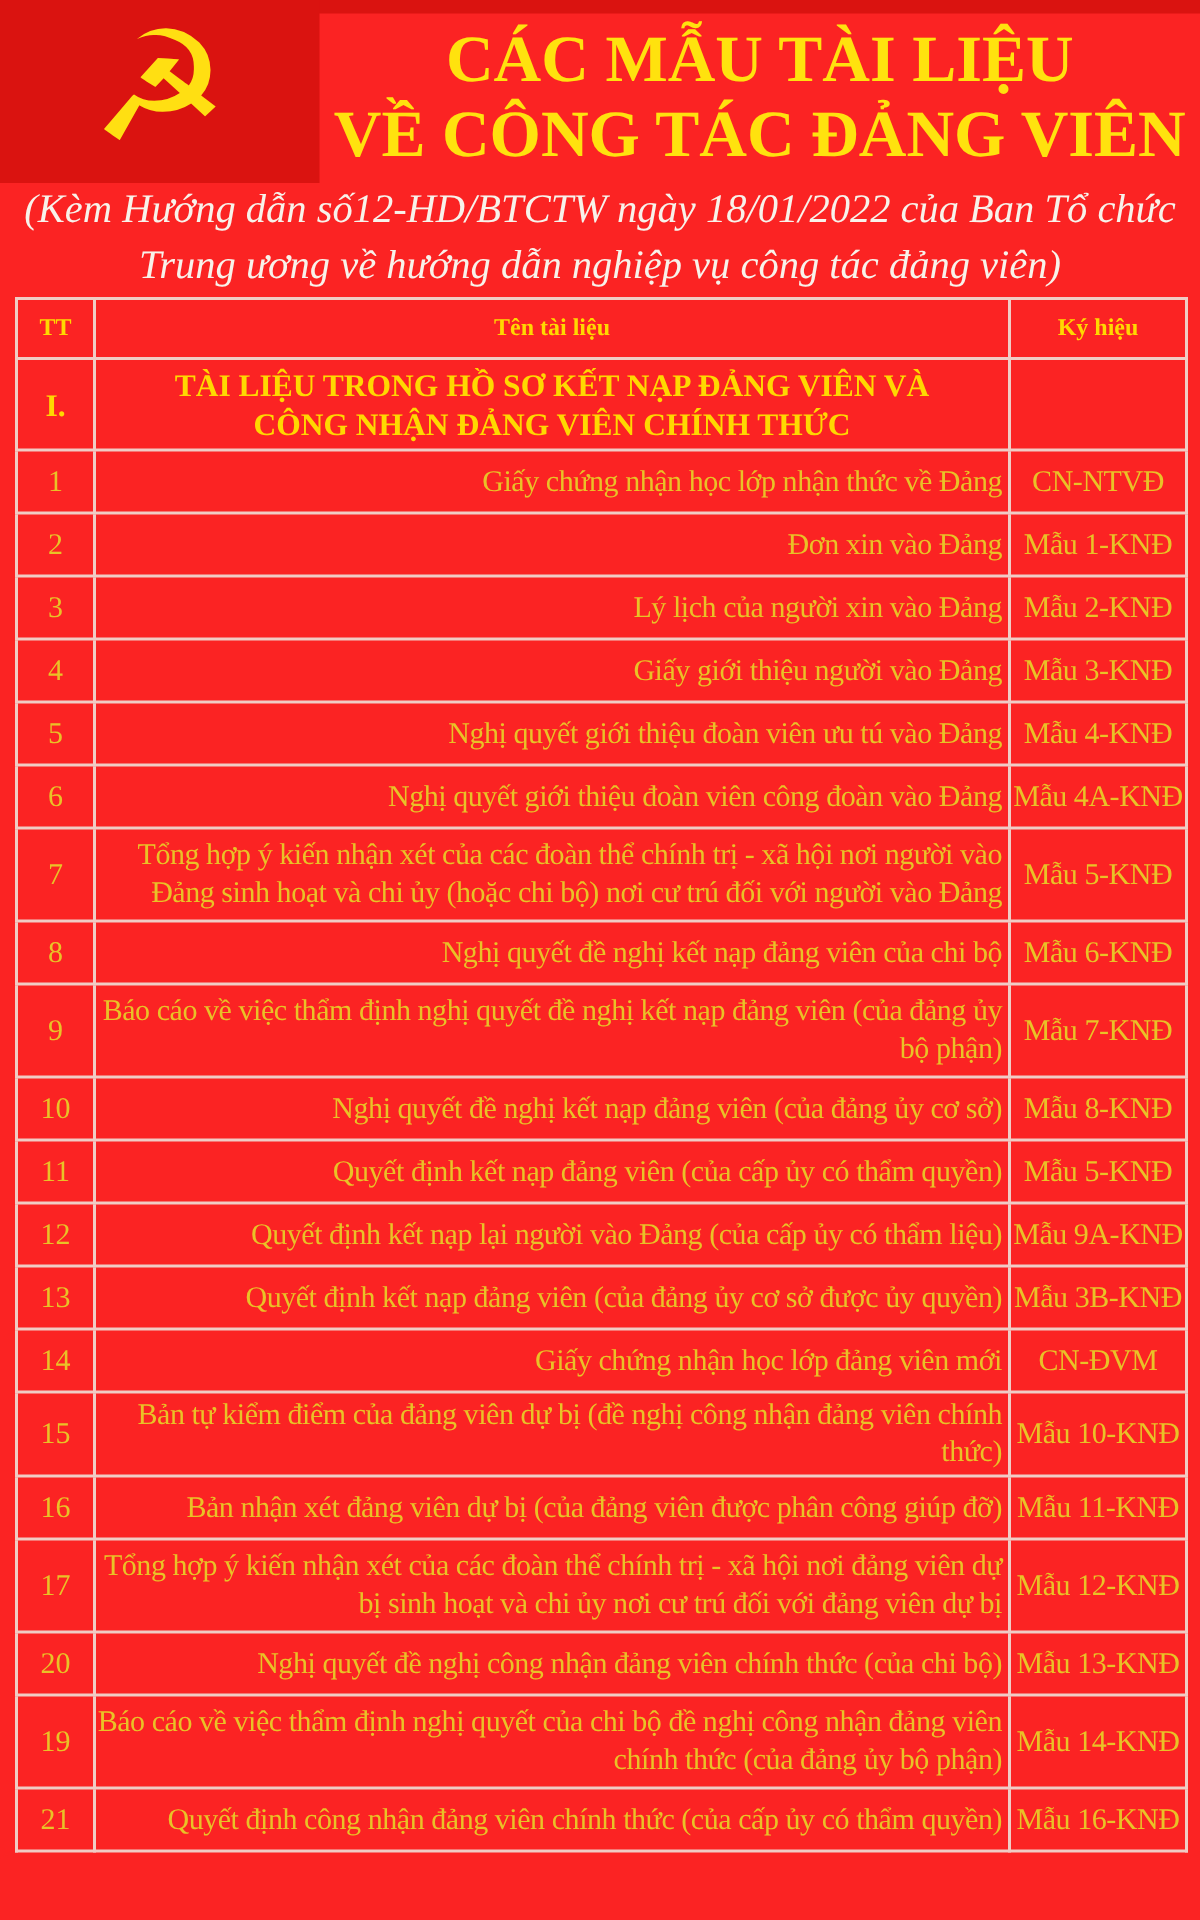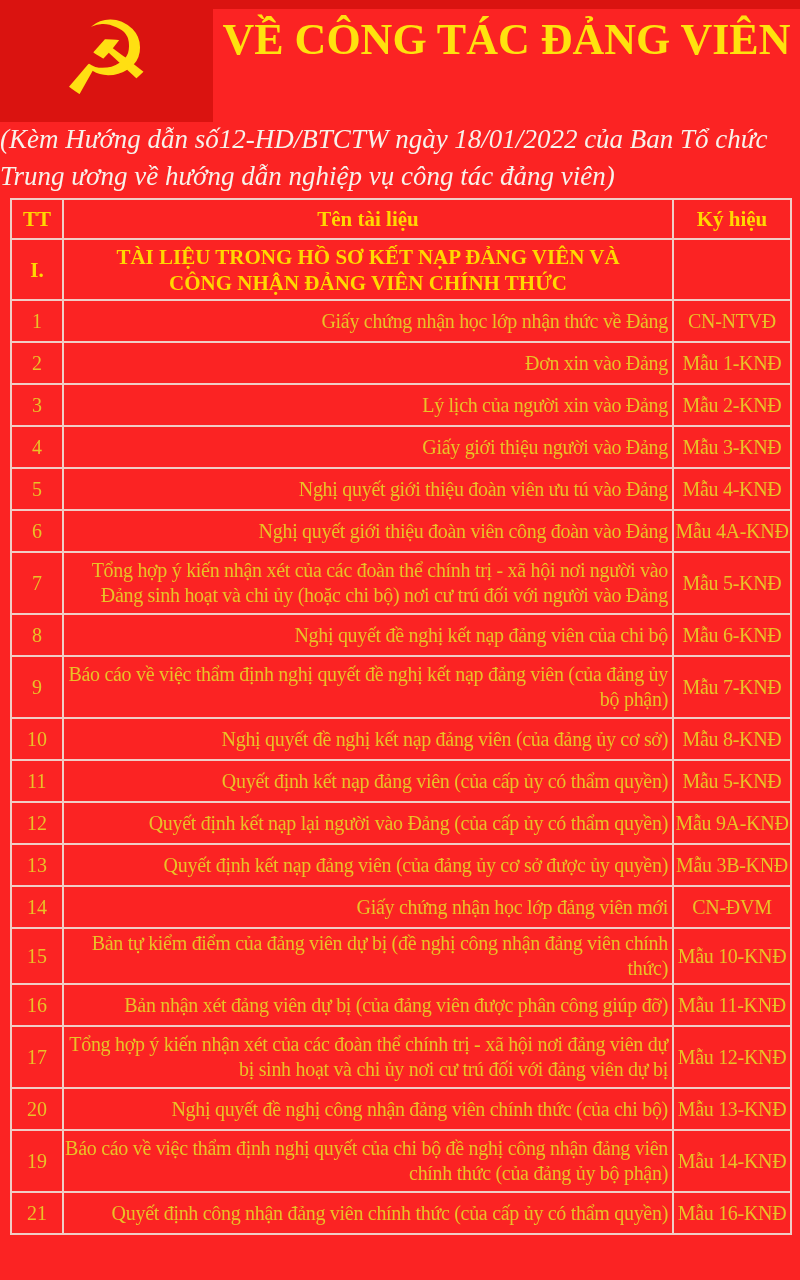--- a/index.html
+++ b/index.html
@@ -21,32 +21,32 @@
   .logo-glyph{
     font-family:"DejaVu Sans",sans-serif;font-size:102px;line-height:1;
     color:#ffdf12;transform:translateY(-2px);
   }
   .title-block{
     position:absolute;left:213px;right:0;top:15px;text-align:center;
     color:var(--title-yellow);font-weight:bold;font-size:44px;line-height:50px;
     white-space:nowrap;
   }
   .subtitle-block{
-    position:absolute;left:0;right:0;top:121px;text-align:left;
+    position:absolute;left:0;right:0;top:121px;text-align:center;
     font-style:italic;color:var(--subtitle-white);font-size:27px;line-height:37px;
     white-space:nowrap;
   }
   table.doc-table{
     position:absolute;top:198px;left:10px;width:780px;
     border-collapse:collapse;table-layout:fixed;
   }
   .col-tt{width:52px;} .col-name{width:610px;} .col-code{width:118px;}
   .doc-table th,.doc-table td{border:2px solid var(--border-pink);vertical-align:middle;}
   .doc-table thead tr.head-row th{
-    height:36px;color:var(--header-yellow);font-weight:bold;font-size:21px;text-align:center;
+    height:36px;color:var(--header-yellow);font-weight:bold;font-size:16px;text-align:center;
   }
   .doc-table tr.section-row th{
     height:57px;color:var(--header-yellow);font-weight:bold;font-size:21px;line-height:26px;
   }
   .sec-title{text-align:center;padding:0 28px;}
   .cell-no{height:38px;text-align:center;color:var(--text-gold);font-size:20px;}
   .cell-name{
     text-align:right;color:var(--text-gold);font-size:20px;line-height:25px;
     padding:2px 4px 2px 0;letter-spacing:-0.3px;
   }
@@ -57,20 +57,21 @@
 <body>
 
 <div class="page">
   <div class="top-strip"></div>
 
   <div class="logo-box">
     <span class="logo-glyph">☭</span>
   </div>
 
   <div class="title-block">
+    <div>CÁC MẪU TÀI LIỆU</div>
     <div>VỀ CÔNG TÁC ĐẢNG VIÊN</div>
   </div>
 
   <div class="subtitle-block">
     <div>(Kèm Hướng dẫn số12-HD/BTCTW ngày 18/01/2022 của Ban Tổ chức</div>
     <div>Trung ương về hướng dẫn nghiệp vụ công tác đảng viên)</div>
   </div>
 
   <table class="doc-table">
     <colgroup>
@@ -141,21 +142,21 @@
           <td class="cell-name">Nghị quyết đề nghị kết nạp đảng viên (của đảng ủy cơ sở)</td>
           <td class="cell-code">Mẫu 8-KNĐ</td>
         </tr>
         <tr class="doc-row">
           <td class="cell-no">11</td>
           <td class="cell-name">Quyết định kết nạp đảng viên (của cấp ủy có thẩm quyền)</td>
           <td class="cell-code">Mẫu 5-KNĐ</td>
         </tr>
         <tr class="doc-row">
           <td class="cell-no">12</td>
-          <td class="cell-name">Quyết định kết nạp lại người vào Đảng (của cấp ủy có thẩm quyền)</td>
+          <td class="cell-name">Quyết định kết nạp lại người vào Đảng (của cấp ủy có thẩm liệu)</td>
           <td class="cell-code">Mẫu 9A-KNĐ</td>
         </tr>
         <tr class="doc-row">
           <td class="cell-no">13</td>
           <td class="cell-name">Quyết định kết nạp đảng viên (của đảng ủy cơ sở được ủy quyền)</td>
           <td class="cell-code">Mẫu 3B-KNĐ</td>
         </tr>
         <tr class="doc-row">
           <td class="cell-no">14</td>
           <td class="cell-name">Giấy chứng nhận học lớp đảng viên mới</td>

